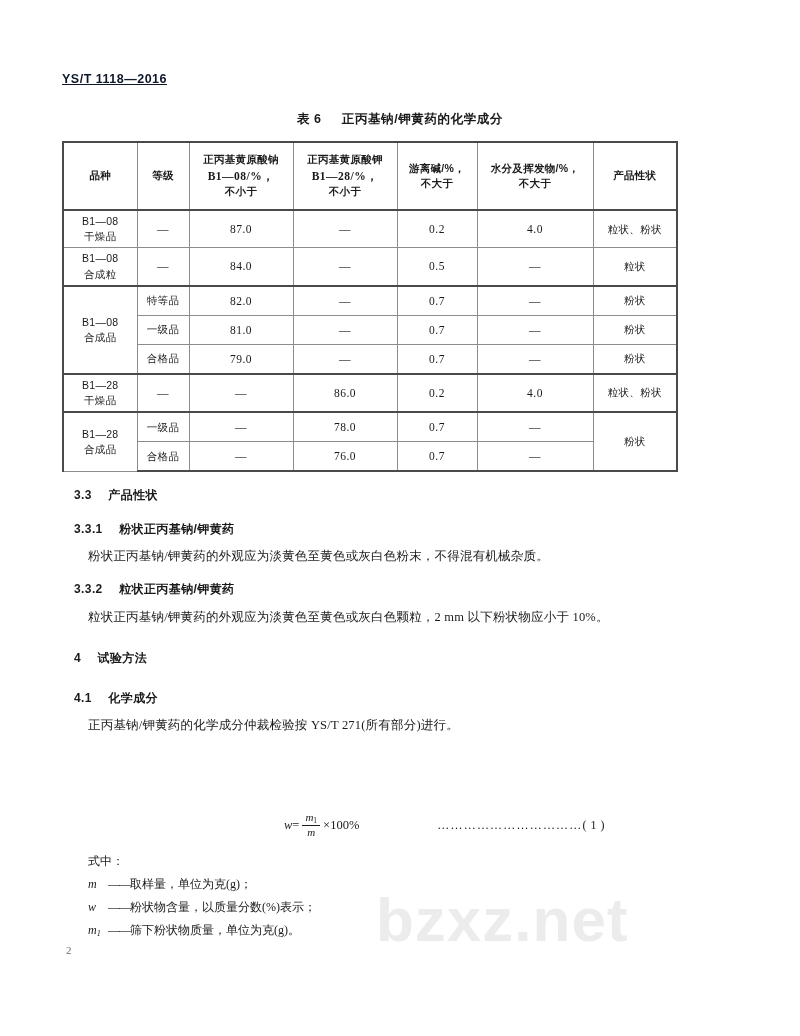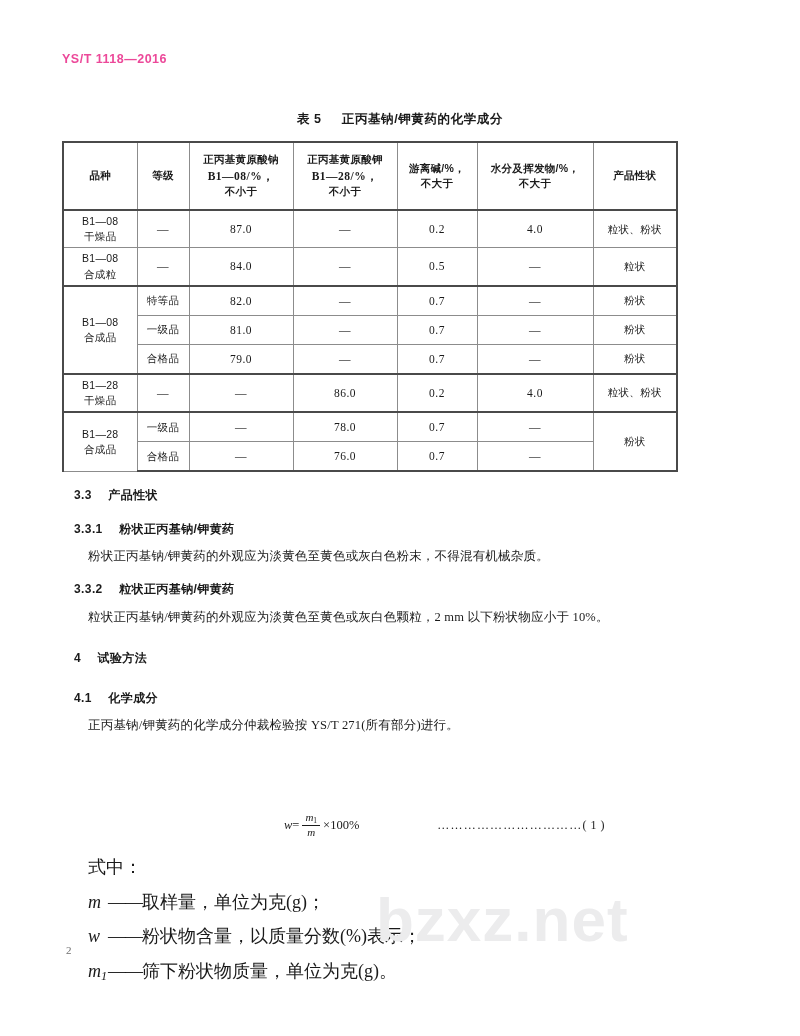--- a/index.html
+++ b/index.html
@@ -18,26 +18,27 @@
   .page {
     position: absolute;
     inset: 0;
     padding: 0;
   }
 
   
   .doc-header {
     position: absolute;
     left: 62px;
-    top: 52px;
+    top: 72px;
     font-family: "Liberation Sans", sans-serif;
     font-weight: bold;
     font-size: 12.5px;
     letter-spacing: 0.5px;
-    color: #ec4899;
+    color: #0f172a;
+    text-decoration: underline;
   }
 
   
   .table-caption {
     position: absolute;
     left: 0;
     right: 0;
     top: 111px;
     text-align: center;
     font-family: "Liberation Sans", sans-serif;
@@ -157,21 +158,21 @@
     white-space: nowrap;
   }
   .eqno .dots { letter-spacing: 1.2px; }
 
   
   .deflist {
     position: absolute;
     left: 62px;
     width: 660px;
     font-family: "Liberation Serif", "DejaVu Serif", serif;
-    font-size: 18px;
+    font-size: 12px;
     line-height: 1.92;
   }
   .deflist .lead { padding-left: 26px; }
   .deflist .item { padding-left: 26px; white-space: nowrap; }
   .deflist .sym {
     font-style: italic;
     display: inline-block;
     min-width: 20px;
   }
   .deflist .dash { letter-spacing: -1px; }
@@ -201,21 +202,21 @@
   }
 </style>
 </head>
 <body>
 
 <div class="page">
 
   <div class="doc-header">YS/T 1118—2016</div>
 
   <div class="table-caption">
-    <span>表 5</span>
+    <span>表 6</span>
     <span class="cap-gap"></span>
     <span>正丙基钠/钾黄药的化学成分</span>
   </div>
 
   <div class="tbl-wrap">
     <table class="spec">
       <colgroup>
         <col style="width:74px">
           <col style="width:52px">
           <col style="width:104px">

